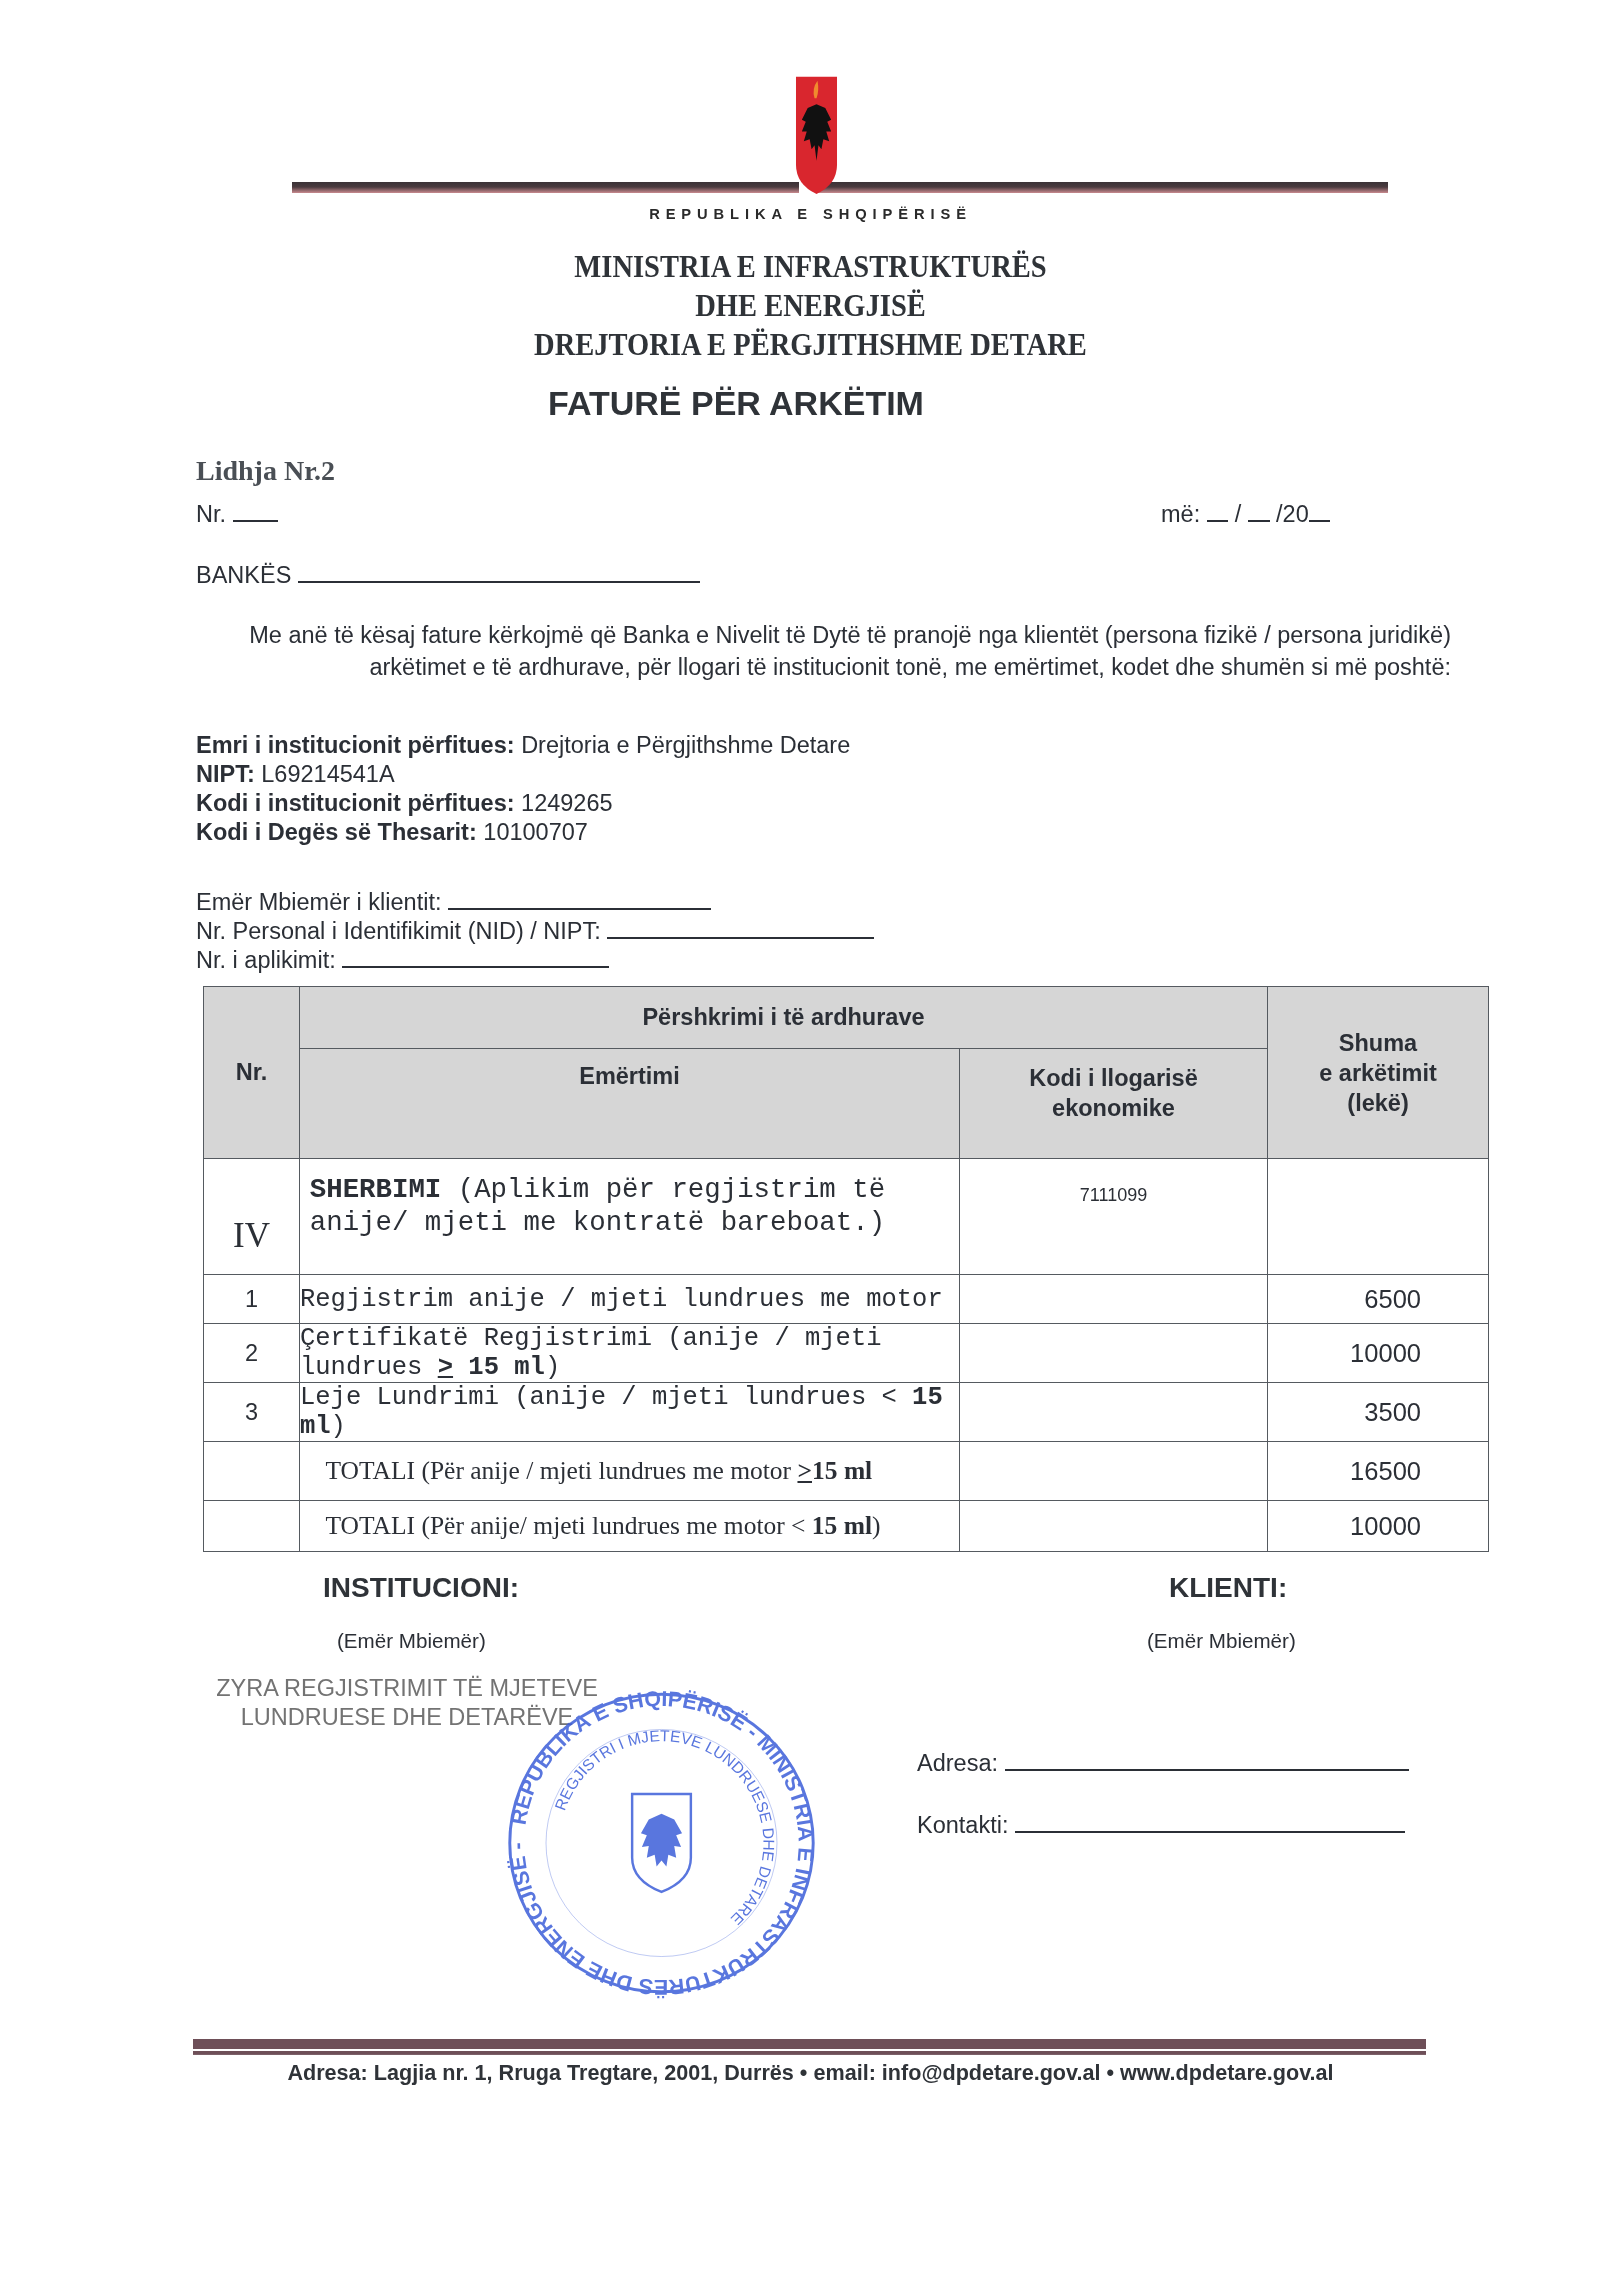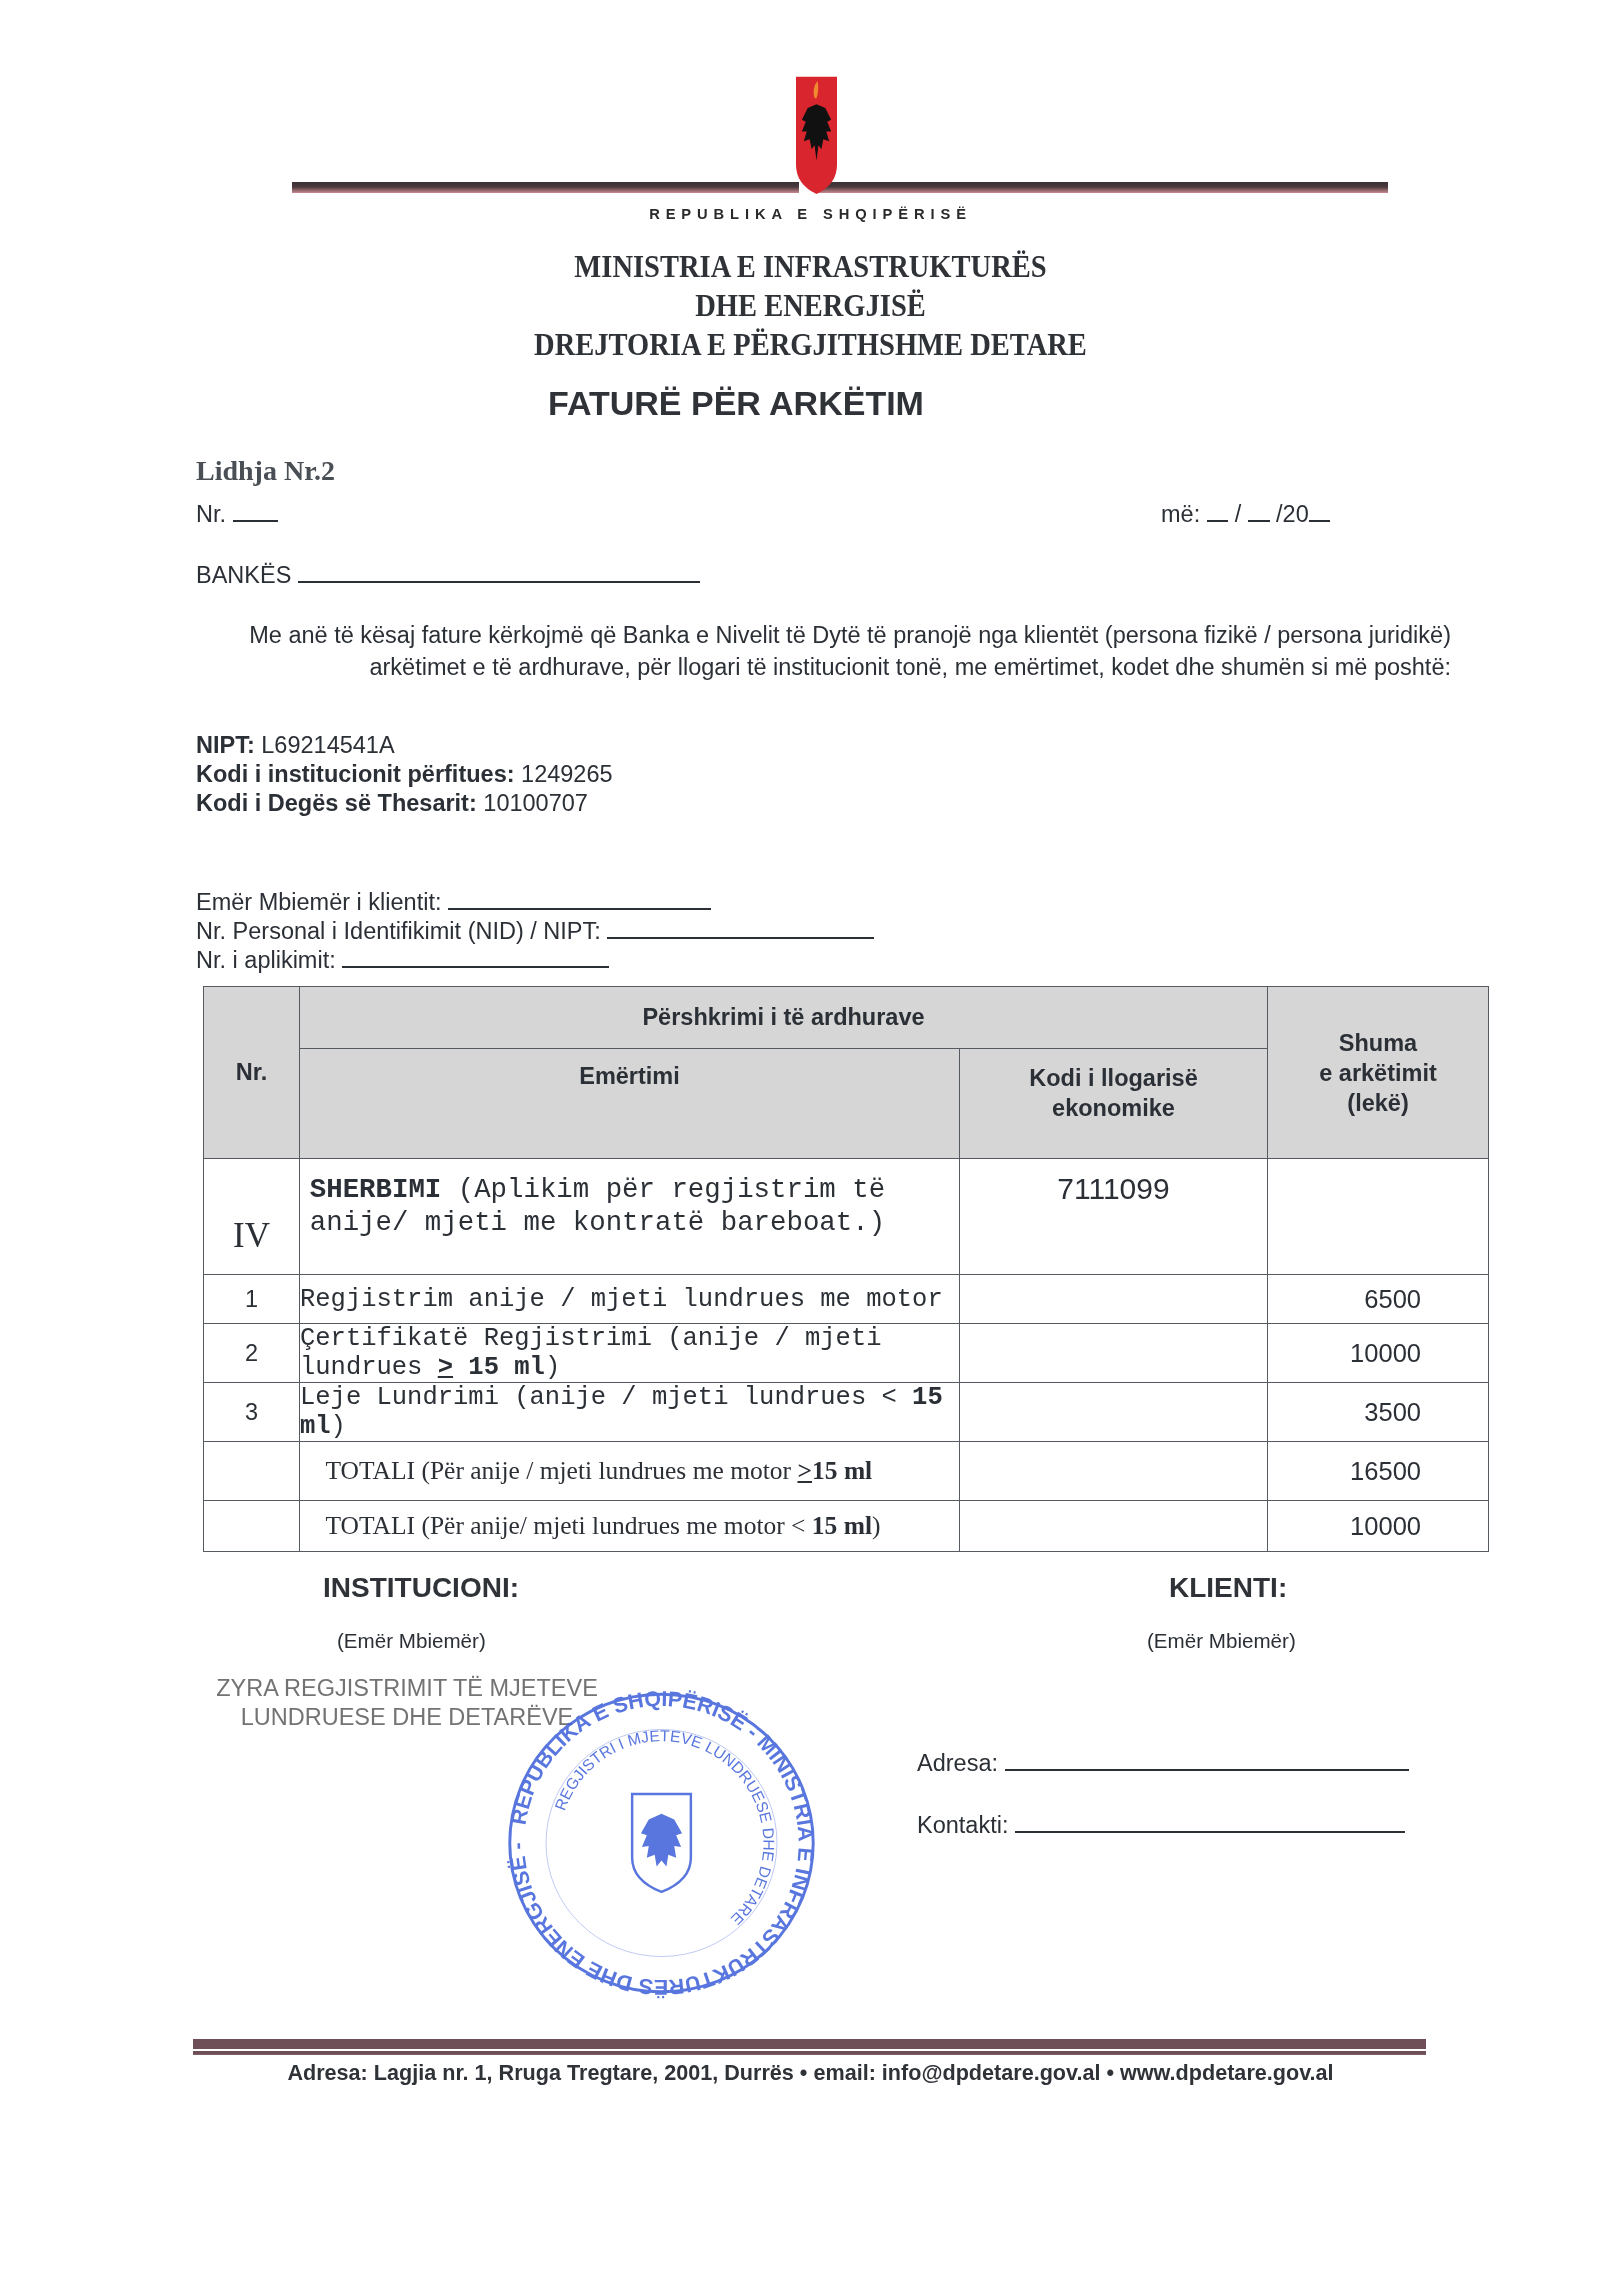--- a/index.html
+++ b/index.html
@@ -105,20 +105,21 @@
   <span>/</span><span>20</span><span class="blank" style="width:21.6px;"></span>
 </div>
 <div class="abs txt" style="left:196px; top:561px;">
   <span>BANKËS</span>
   <span class="blank" style="width:402px;"></span>
 </div>
 
 <div class="abs txt" style="left:196px; top:619px; width:1255px; line-height:32px;text-align:right;">Me anë të kësaj fature kërkojmë që Banka e Nivelit të Dytë të pranojë nga klientët (persona fizikë / persona juridikë) arkëtimet e të ardhurave, për llogari të institucionit tonë, me emërtimet, kodet dhe shumën si më poshtë:</div>
 
 <div class="abs txt" style="left:196px; top:731px; line-height:29px;">
+  <div><b>Emri i institucionit përfitues:</b> <span>Drejtoria e Përgjithshme Detare</span></div>
   <div><b>NIPT:</b> <span>L69214541A</span></div>
   <div><b>Kodi i institucionit përfitues:</b> <span>1249265</span></div>
   <div><b>Kodi i Degës së Thesarit:</b> <span>10100707</span></div>
 </div>
 
 <div class="abs txt" style="left:196px; top:888px; line-height:29px;">
   <div><span>Emër Mbiemër i klientit:</span> <span class="blank" style="width:263px;"></span></div>
   <div><span>Nr. Personal i Identifikimit (NID) / NIPT:</span> <span class="blank" style="width:267px;"></span></div>
   <div><span>Nr. i aplikimit:</span> <span class="blank" style="width:267px;"></span></div>
 </div>
@@ -143,21 +144,21 @@
   <tr style="height:110px;">
     <th style="vertical-align:top; padding-top:13.7px;"><span>Emërtimi</span></th>
     <th style="vertical-align:top; padding-top:13.7px; line-height:30px;">
       <div>Kodi i llogarisë</div>
       <div>ekonomike</div>
     </th>
   </tr>
   <tr style="height:116px;">
     <td class="serif" style="text-align:center; font-size:35px; padding-top:39px;">IV</td>
     <td class="desc-cell" style="padding:13.7px 9.8px 0 9.8px; vertical-align:top; line-height:33px; font-size:27.4px;"><b>SHERBIMI</b><span> (Aplikim për regjistrim të anije/ mjeti me kontratë bareboat.)</span></td>
-    <td style="text-align:center; vertical-align:top; padding-top:13px; font-size:30px;">7111099</td>
+    <td style="text-align:center; vertical-align:top; padding-top:26px; font-size:18px;">7111099</td>
     <td></td>
   </tr>
   <tr class="row-data">
     <td class="num-cell">1</td>
     <td class="desc-cell"><span>Regjistrim anije / mjeti lundrues me motor</span></td>
     <td></td>
     <td class="sum-cell">6500</td>
   </tr>
   <tr class="row-data">
     <td class="num-cell">2</td>

